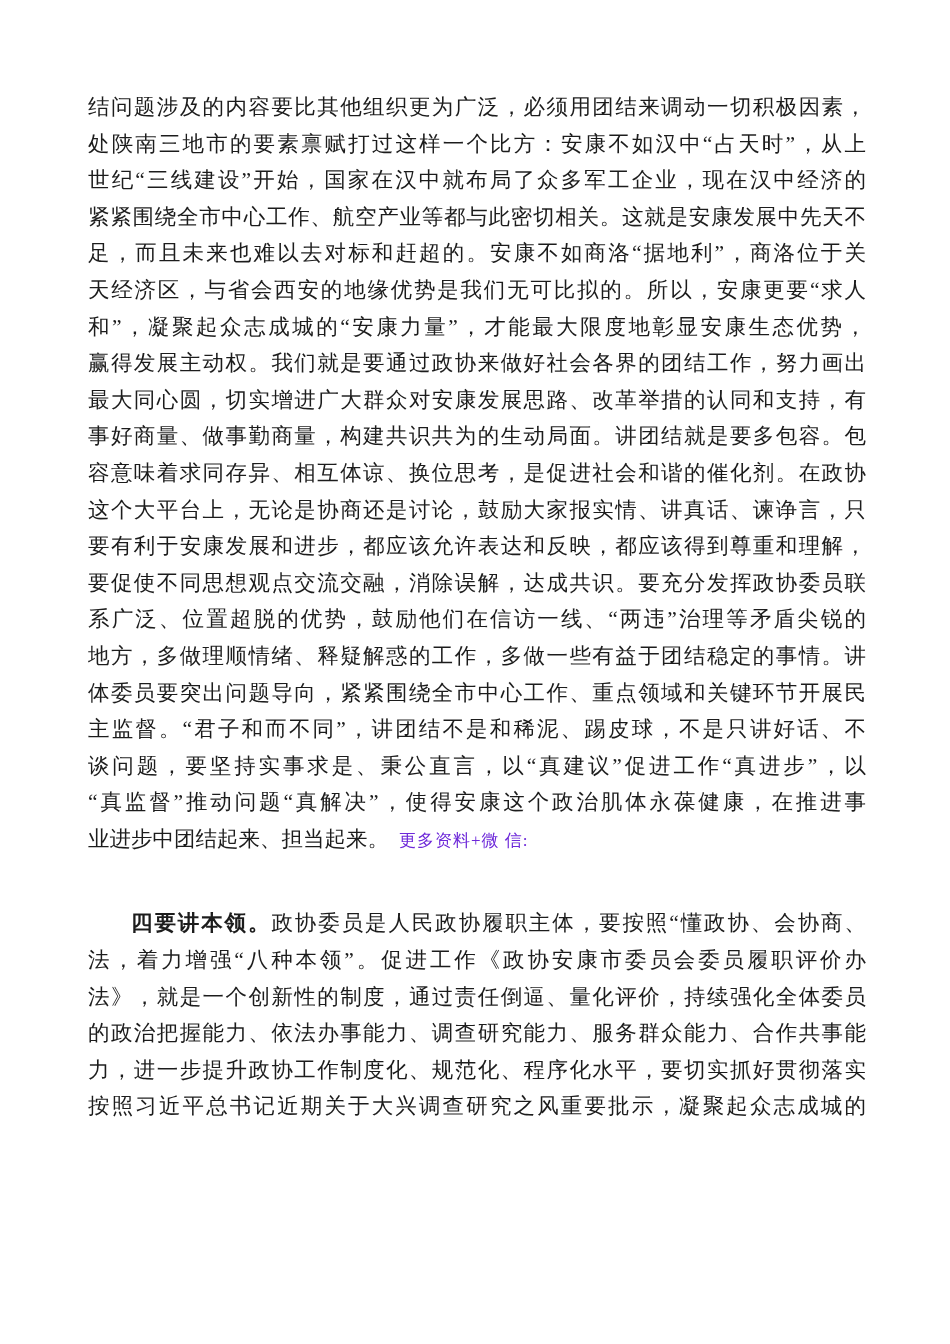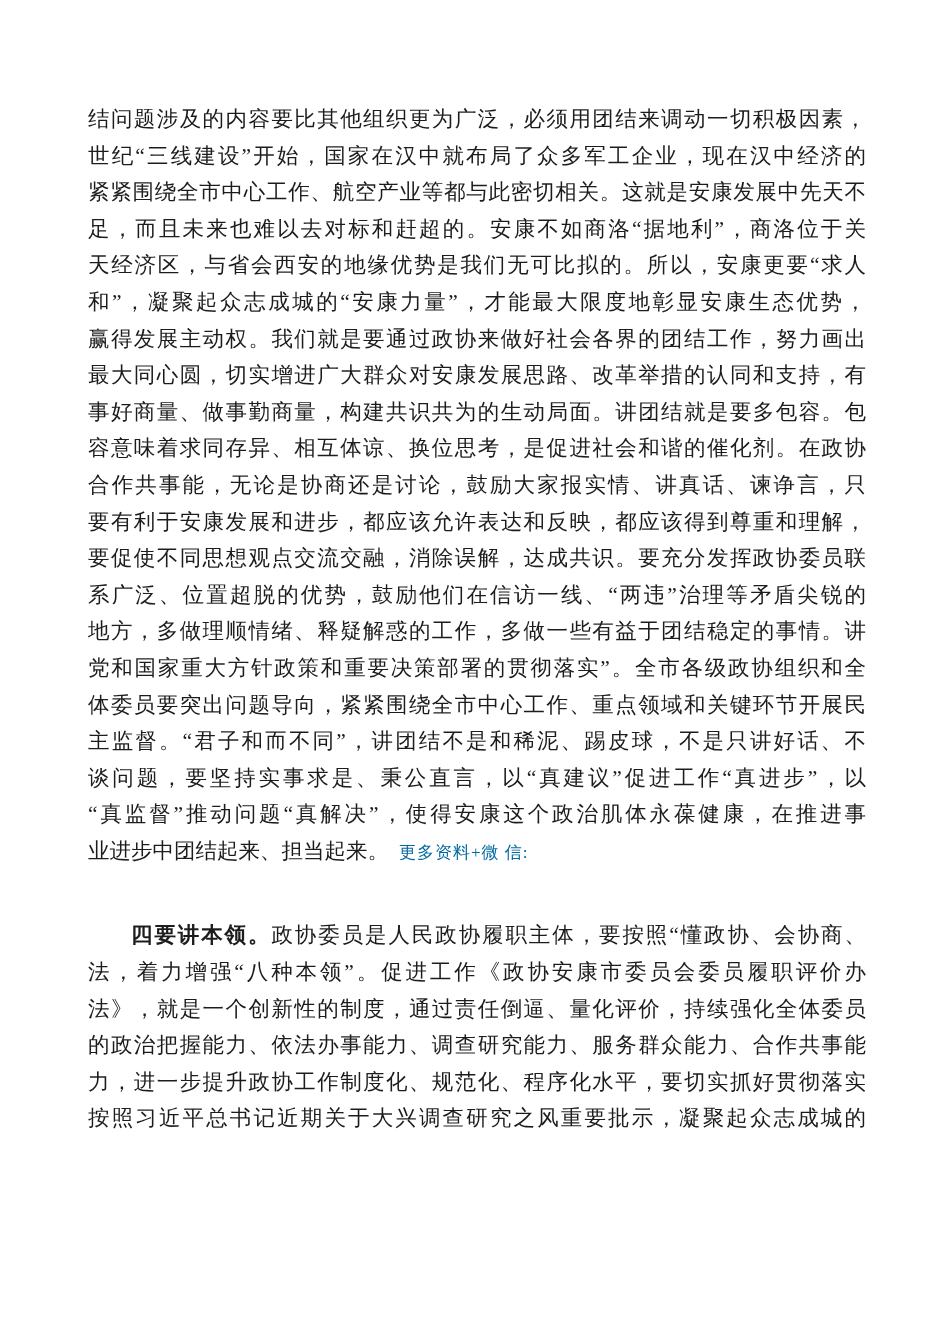--- a/index.html
+++ b/index.html
@@ -11,21 +11,21 @@
     position: relative;
     width: 950px;
     height: 1344px;
     background: #ffffff;
     overflow: hidden;
     font-family: "Liberation Serif", "DejaVu Serif", serif;
   }
   .text-block {
     position: absolute;
     left: 88px;
-    top: 101px;
+    top: 89px;
     width: 778px;
     color: #1c1c1c;
     font-size: 21.5px;
     line-height: 36.6px;
   }
   .line {
     text-align: justify;
     text-align-last: justify;
     height: 36.6px;
     overflow: visible;
@@ -48,43 +48,43 @@
   }
 </style>
 </head>
 <body>
 
 <div class="page">
   <div class="text-block" style="color: rgb(28, 28, 28);">
 
     <div>
         <div class="line">结问题涉及的内容要比其他组织更为广泛，必须用团结来调动一切积极因素，</div>
+        <div class="line">处陕南三地市的要素禀赋打过这样一个比方：安康不如汉中“占天时”，从上</div>
         <div class="line">世纪“三线建设”开始，国家在汉中就布局了众多军工企业，现在汉中经济的</div>
         <div class="line">紧紧围绕全市中心工作、航空产业等都与此密切相关。这就是安康发展中先天不</div>
         <div class="line">足，而且未来也难以去对标和赶超的。安康不如商洛“据地利”，商洛位于关</div>
         <div class="line">天经济区，与省会西安的地缘优势是我们无可比拟的。所以，安康更要“求人</div>
         <div class="line">和”，凝聚起众志成城的“安康力量”，才能最大限度地彰显安康生态优势，</div>
         <div class="line">赢得发展主动权。我们就是要通过政协来做好社会各界的团结工作，努力画出</div>
         <div class="line">最大同心圆，切实增进广大群众对安康发展思路、改革举措的认同和支持，有</div>
         <div class="line">事好商量、做事勤商量，构建共识共为的生动局面。讲团结就是要多包容。包</div>
         <div class="line">容意味着求同存异、相互体谅、换位思考，是促进社会和谐的催化剂。在政协</div>
-        <div class="line">合作共事能，无论是协商还是讨论，鼓励大家报实情、讲真话、谏诤言，只</div>
+        <div class="line">这个大平台上，无论是协商还是讨论，鼓励大家报实情、讲真话、谏诤言，只</div>
         <div class="line">要有利于安康发展和进步，都应该允许表达和反映，都应该得到尊重和理解，</div>
         <div class="line">要促使不同思想观点交流交融，消除误解，达成共识。要充分发挥政协委员联</div>
         <div class="line">系广泛、位置超脱的优势，鼓励他们在信访一线、“两违”治理等矛盾尖锐的</div>
         <div class="line">地方，多做理顺情绪、释疑解惑的工作，多做一些有益于团结稳定的事情。讲</div>
-        <div class="line">党和国家重大方针政策和重要决策部署的贯彻落实”。全市各级政协组织和全</div>
         <div class="line">体委员要突出问题导向，紧紧围绕全市中心工作、重点领域和关键环节开展民</div>
         <div class="line">主监督。“君子和而不同”，讲团结不是和稀泥、踢皮球，不是只讲好话、不</div>
         <div class="line">谈问题，要坚持实事求是、秉公直言，以“真建议”促进工作“真进步”，以</div>
         <div class="line">“真监督”推动问题“真解决”，使得安康这个政治肌体永葆健康，在推进事</div>
       </div>
 
     <div class="line para-end">
-      <span>业进步中团结起来、担当起来。</span><span class="watermark" style="color: #0369a1;">更多资料+微 信:</span>
+      <span>业进步中团结起来、担当起来。</span><span class="watermark" style="color: #6d28d9;">更多资料+微 信:</span>
     </div>
 
     <div class="line indent">
       <span class="lead-bold">四要讲本领。</span><span>政协委员是人民政协履职主体，要按照“懂政协、会协商、</span>
     </div>
 
     <div>
         <div class="line">法，着力增强“八种本领”。促进工作《政协安康市委员会委员履职评价办</div>
         <div class="line">法》，就是一个创新性的制度，通过责任倒逼、量化评价，持续强化全体委员</div>
         <div class="line">的政治把握能力、依法办事能力、调查研究能力、服务群众能力、合作共事能</div>

